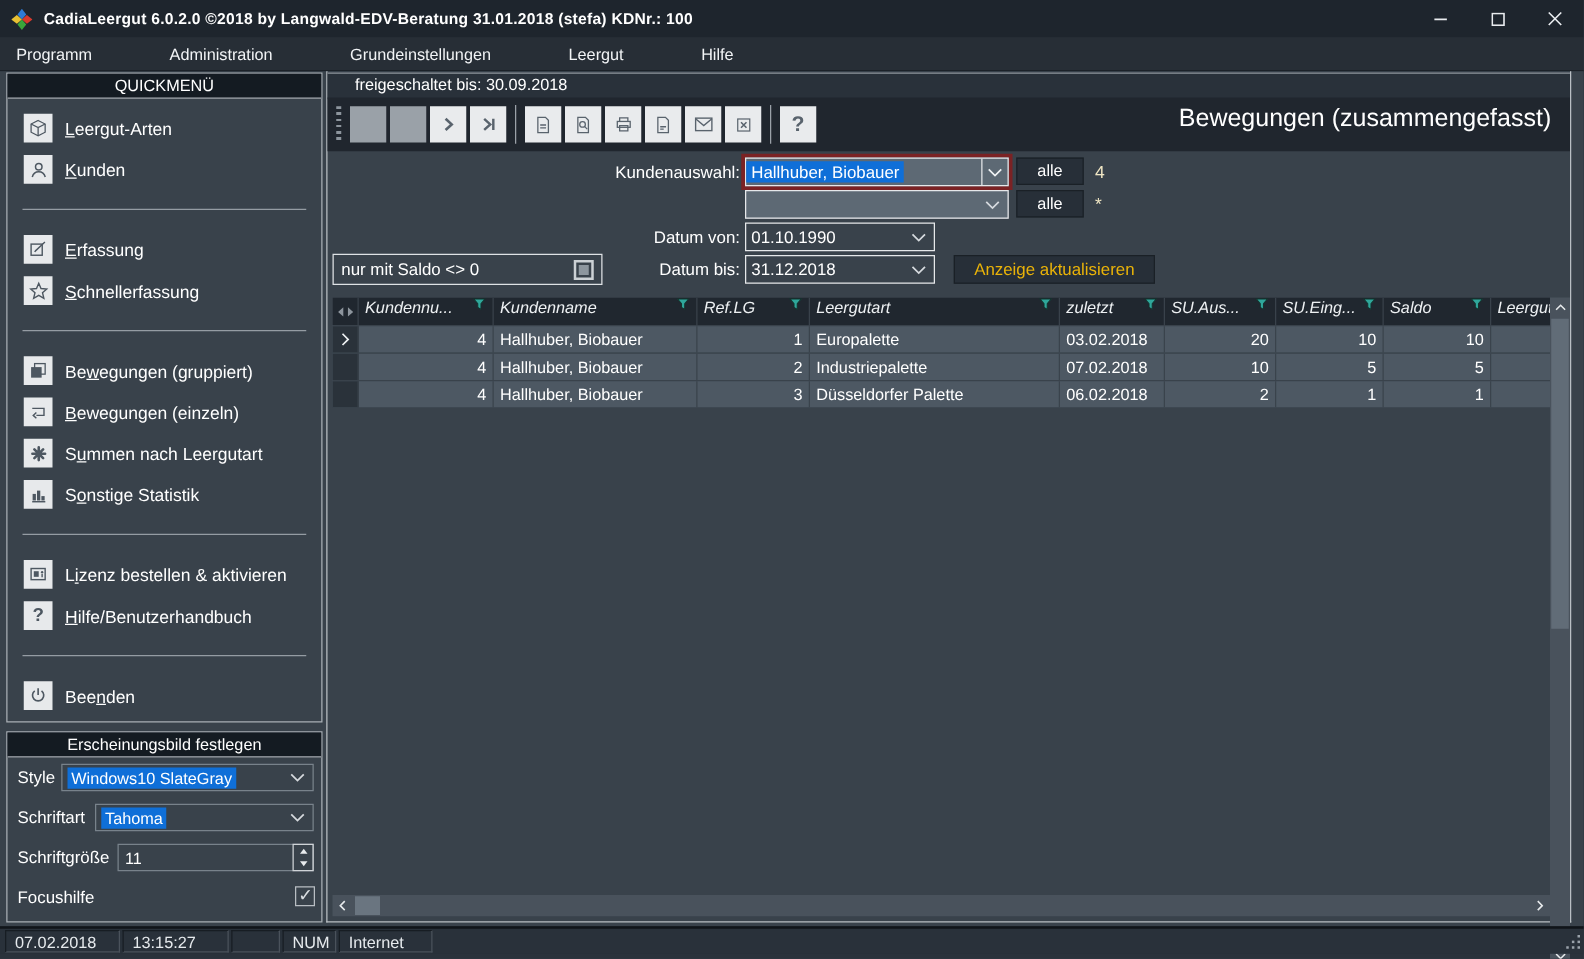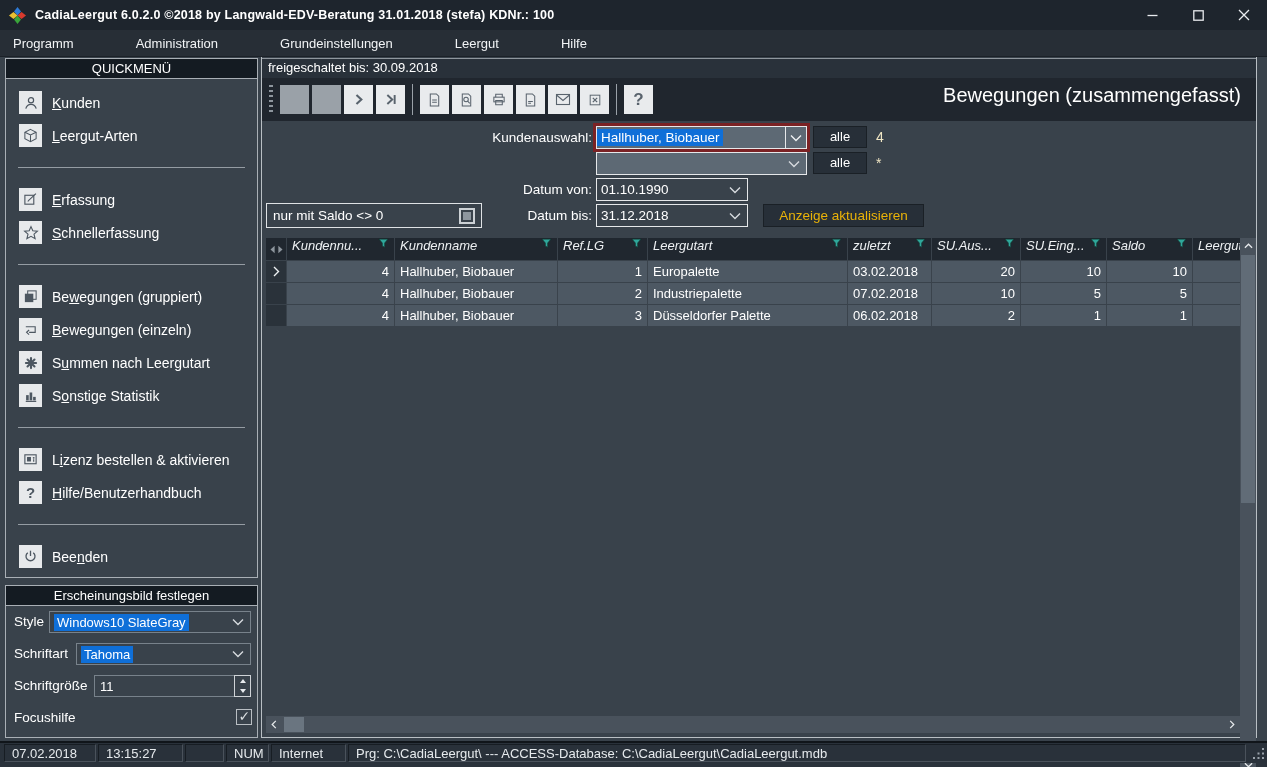--- a/index.html
+++ b/index.html
@@ -57,21 +57,21 @@
   .checkbox { width:16px; height:16px; border:1px solid #b9bec3; background:#39424b; position:relative; cursor:pointer; }
   .checkbox.checked::after { content:"✓"; position:absolute; left:1.5px; top:-2px; font-size:14px; color:#d9dde0; }
   .checkbox.boxed { border:2px solid #ccd1d5; }
   .checkbox.boxed::before { content:""; position:absolute; left:2px; top:2px; right:2px; bottom:2px; background:#8d969e; }
 
   
   .main { position:absolute; left:261px; top:0; width:996px; height:681px;
           border:1px solid #b9bfc4; border-top:none; background:#39424b; }
   .license-bar { position:absolute; top:1px; left:0; right:0; height:22px; background:#29313a;
                  border-top:1px solid #8f969d; border-bottom:1px solid #8f969d;
-                 font-size:13px; color:#fff; line-height:18px; padding-left:6px; }
+                 font-size:13px; color:#fff; line-height:18px; padding-left:22px; }
   .toolbar { position:absolute; top:21px; left:0; right:0; height:43px; background:#20262e;
              display:flex; align-items:center; padding-left:7px; }
   .tb-handle { width:4px; height:30px; margin-right:7px;
                background:repeating-linear-gradient(to bottom,#8d959d 0 2px,transparent 2px 5px); }
   .tb-btn { width:29px; height:29px; background:#e9ebed; margin-right:3px; color:#59636d;
             display:flex; align-items:center; justify-content:center; cursor:pointer; font-weight:bold; }
   .tb-btn.disabled { background:#9aa1a8; color:transparent; cursor:default; }
   .tb-sep { width:1px; height:31px; background:#9aa1a8; margin:0 7px 0 4px; }
   .main-title { position:absolute; top:27px; right:15px; font-size:20px; color:#fff; }
 
@@ -167,35 +167,35 @@
   </div>
 
 <div class="workspace">
 
   <div class="sidebar">
     <div class="qm-box">
       <div class="qm-header">QUICKMENÜ</div>
       <div class="qm-items" id="qm-items">
           <div class="qm-item">
             <span class="ico">
+              <svg width="15" height="15" viewBox="0 0 16 16" fill="none" stroke="currentColor" stroke-width="1.1">
+                <path d="M8 1.5 L14 4.5 L14 11.5 L8 14.5 L2 11.5 L2 4.5 Z"></path>
+                <path d="M2 4.5 L8 7.5 L14 4.5 M8 7.5 L8 14.5"></path>
+              </svg>
+            </span>
+            <span><u>L</u>eergut-Arten</span>
+          </div>
+          <div class="qm-item">
+            <span class="ico">
               <svg width="16" height="16" viewBox="0 0 16 16" fill="none" stroke="currentColor" stroke-width="1.2">
                 <circle cx="8" cy="5.3" r="2.6"></circle>
                 <path d="M2.8 13.6 C3.6 10.4 5.5 9.3 8 9.3 C10.5 9.3 12.4 10.4 13.2 13.6"></path>
               </svg>
             </span>
             <span><u>K</u>unden</span>
-          </div>
-          <div class="qm-item">
-            <span class="ico">
-              <svg width="15" height="15" viewBox="0 0 16 16" fill="none" stroke="currentColor" stroke-width="1.1">
-                <path d="M8 1.5 L14 4.5 L14 11.5 L8 14.5 L2 11.5 L2 4.5 Z"></path>
-                <path d="M2 4.5 L8 7.5 L14 4.5 M8 7.5 L8 14.5"></path>
-              </svg>
-            </span>
-            <span><u>L</u>eergut-Arten</span>
           </div>
           <div class="qm-divider"></div>
           <div class="qm-item">
             <span class="ico">
               <svg width="15" height="15" viewBox="0 0 16 16" fill="none" stroke="currentColor" stroke-width="1.2">
                 <rect x="2" y="3.5" width="9.5" height="9.5"></rect>
                 <path d="M5.5 9.5 L13.8 1.8 M5.5 9.5 L5.2 10.2"></path>
               </svg>
             </span>
             <span><u>E</u>rfassung</span>
@@ -600,21 +600,20 @@
     </div>
   </div>
 </div>
 
 <div class="statusbar">
   <div class="seg" style="width:92px;">07.02.2018</div>
   <div class="seg" style="width:85px;">13:15:27</div>
   <div class="seg" style="width:39px;"></div>
   <div class="seg" style="width:43px;">NUM</div>
   <div class="seg" style="width:75px;">Internet</div>
-  <div class="seg" style="flex:1; margin-right:18px;">Prg: C:\CadiaLeergut\ --- ACCESS-Database: C:\CadiaLeergut\CadiaLeergut.mdb</div>
   <span class="grip">
     <svg width="13" height="13" viewBox="0 0 13 13" fill="#9aa2aa">
       <rect x="10" y="1" width="2" height="2"></rect>
         <rect x="10" y="5.5" width="2" height="2"></rect>
         <rect x="10" y="10" width="2" height="2"></rect>
       <rect x="5.5" y="5.5" width="2" height="2"></rect>
         <rect x="5.5" y="10" width="2" height="2"></rect>
         <rect x="1" y="10" width="2" height="2"></rect>
     </svg>
   </span>

